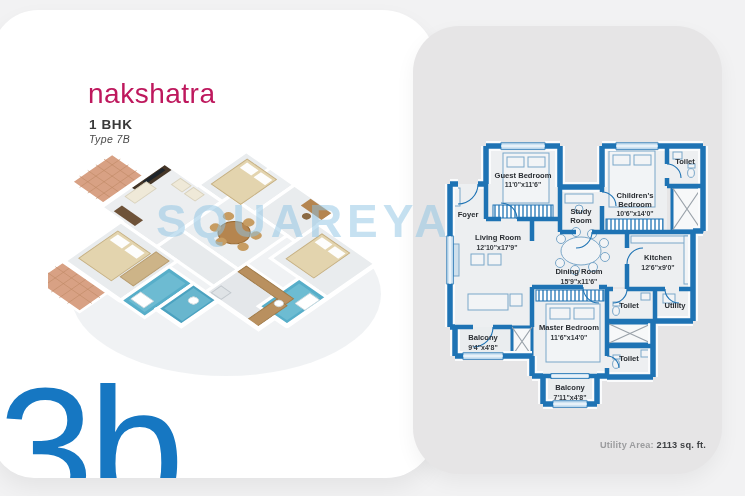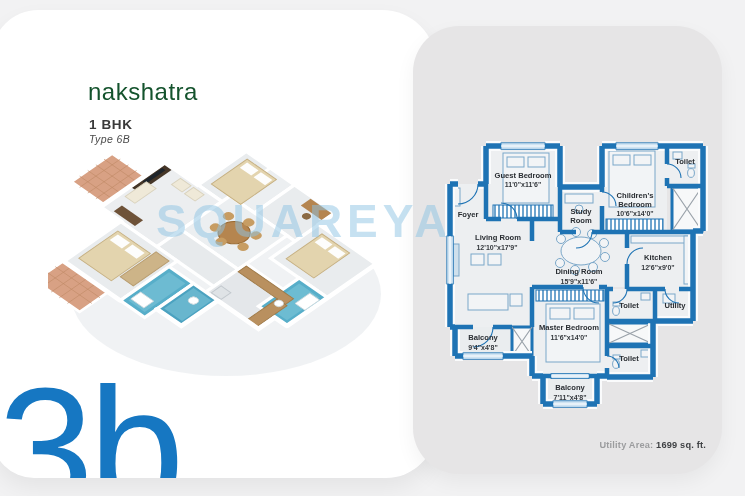--- a/index.html
+++ b/index.html
@@ -2,22 +2,22 @@
 <html><head>
 <meta charset="utf-8">
 <style>
   html,body{margin:0;padding:0;background:#e9e9ea;}
   .stage{position:relative;width:745px;height:496px;overflow:hidden;
          background:#f2f2f3;font-family:"Liberation Sans",sans-serif;}
   
   .card{position:absolute;left:-8px;top:10px;width:444px;height:468px;background:#fff;
         border-radius:46px 54px 50px 42px;box-shadow:0 10px 22px rgba(0,0,0,.06);
         overflow:hidden;z-index:2;}
-  .title{position:absolute;left:96px;top:68px;font-size:24px;font-weight:400;
-         color:#14532d;letter-spacing:.5px;}
+  .title{position:absolute;left:96px;top:68px;font-size:28px;font-weight:400;
+         color:#be185d;letter-spacing:.5px;}
   .subtitle{position:absolute;left:97px;top:107px;font-size:13.5px;font-weight:700;
             color:#3a3a3a;letter-spacing:.6px;}
   .typelabel{position:absolute;left:97px;top:123px;font-size:10.5px;font-style:italic;
              color:#4a4a4a;letter-spacing:.4px;}
   .numeral{position:absolute;left:6px;top:352px;font-size:172px;line-height:1;
            font-weight:400;color:#1677c2;letter-spacing:-5px;}
   .render{position:absolute;left:56px;top:106px;width:350px;height:290px;}
   
   .watermark{position:absolute;left:156px;top:194px;z-index:5;font-size:46px;
              font-weight:700;letter-spacing:5px;color:#8ec4e4;opacity:.5;
@@ -37,21 +37,21 @@
       fill:#34383d;text-anchor:middle;}
 </style>
 </head>
 <body>
 
 <div class="stage">
 
   <div class="card">
     <div class="title">nakshatra</div>
     <div class="subtitle">1 BHK</div>
-    <div class="typelabel">Type 6B</div>
+    <div class="typelabel">Type 7B</div>
 
     <svg class="render" viewBox="0 0 350 290">
       <ellipse cx="178" cy="178" rx="155" ry="82" fill="rgba(110,125,145,0.10)"></ellipse>
       <g transform="translate(178,128) scale(1.15,0.8) rotate(45)">
 
         <g>
           <rect x="-150" y="-10" width="40" height="50" fill="#d8a184" stroke="#fff" stroke-width="3"></rect>
           <rect x="-85" y="115" width="55" height="35" fill="#d8a184" stroke="#fff" stroke-width="3"></rect>
           <path d="M-140,-10 V40 M-130,-10 V40 M-120,-10 V40 M-150,0 H-110 M-150,10 H-110 M-150,20 H-110 M-150,30 H-110
                    M-75,115 V150 M-65,115 V150 M-55,115 V150 M-45,115 V150 M-85,125 H-30 M-85,135 H-30" stroke="#c08a66" stroke-width="0.8" fill="none" opacity="0.7"></path>
@@ -265,16 +265,16 @@
       <text class="rm" x="70" y="314">Balcony</text>
       <text class="dm" x="70" y="324">9'4"x4'8"</text>
       <text class="rm" x="216" y="335">Toilet</text>
       <text class="rm" x="157" y="364">Balcony</text>
       <text class="dm" x="157" y="374">7'11"x4'8"</text>
     </g>
   </svg>
 
   <div class="saleable">
     <span>Utility Area:</span>
-    <b>1699 sq. ft.</b>
+    <b>2113 sq. ft.</b>
   </div>
 
 </div>
 
 </body></html>

